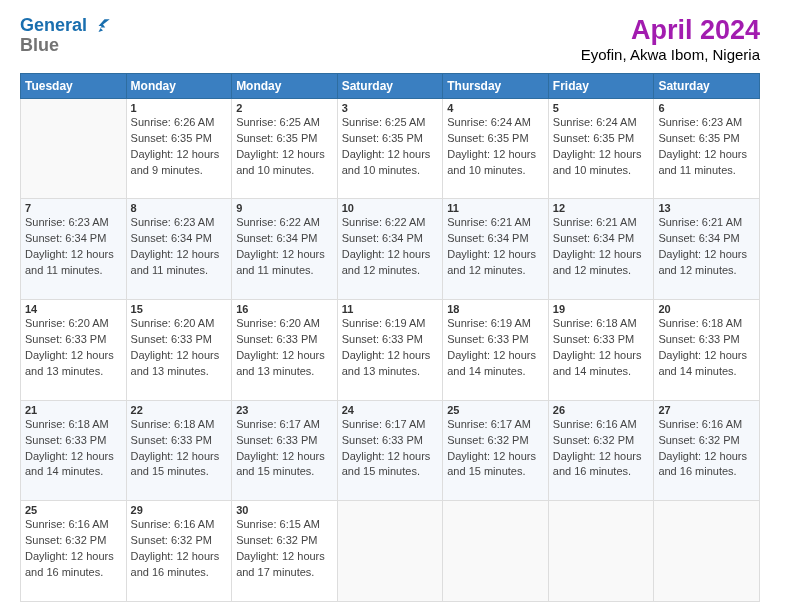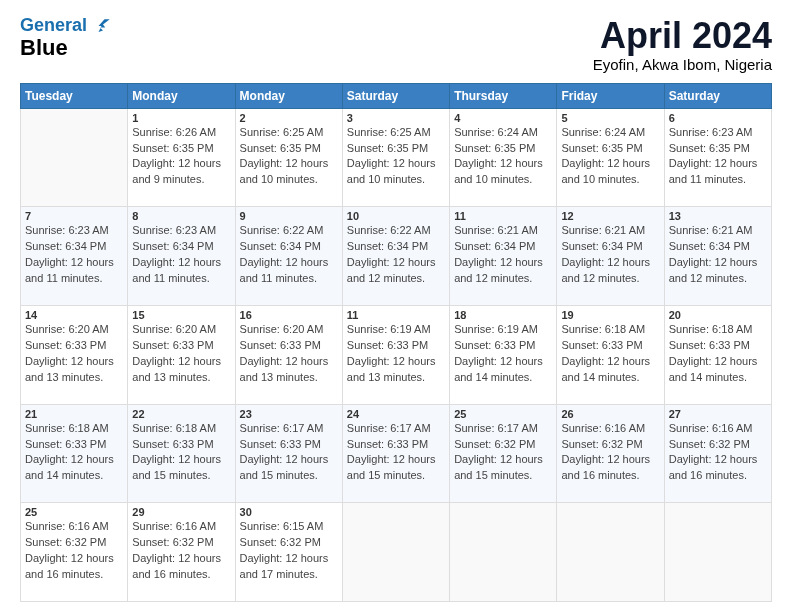--- a/index.html
+++ b/index.html
@@ -6,41 +6,41 @@
     body {
       font-family: Arial, sans-serif;
       background: #fff;
       width: 792px;
       height: 612px;
       overflow: hidden;
     }
     .page {
       width: 792px;
       height: 612px;
-      padding: 16px 20px 10px 20px;
+      padding: 16px 32px 10px 20px;
       display: flex;
       flex-direction: column;
     }
     .header {
       display: flex;
       justify-content: space-between;
       align-items: flex-start;
       margin-bottom: 10px;
     }
     .logo {
       display: flex;
       align-items: center;
     }
     .title-block {
       text-align: right;
     }
     .title-block h1 {
-      font-size: 36px;
+      font-size: 27px;
       font-weight: bold;
-      color: #0f172a;
+      color: #a21caf;
       line-height: 1.1;
     }
     .title-block h2 {
       font-size: 15px;
       font-weight: normal;
       color: #000000;
     }
     .calendar {
       flex: 1;
       border: 1px solid #ccc;
@@ -94,21 +94,21 @@
 <div class="page">
   <div class="header">
     <div class="logo">
       <div>
         <div style="font-size:18px;font-weight:bold;color:#333;line-height:1.1;">
           <span style="color:#1a6faf;">General</span>
           <svg width="18" height="18" viewBox="0 0 24 24" style="vertical-align:middle;margin-left:2px;" fill="#1a6faf">
             <path d="M21 3 L12 10 L15 14 L8 14 L12 18 L6 20 L10 12 L6 12 L14 3 Z"></path>
           </svg>
         </div>
-        <div style="font-size:22px;font-weight:bold;color:#000000;line-height:1.1;">Blue</div>
+        <div style="font-size:18px;font-weight:bold;color:#737373;line-height:1.1;">Blue</div>
       </div>
     </div>
     <div class="title-block">
       <h1>April 2024</h1>
       <h2>Eyofin, Akwa Ibom, Nigeria</h2>
     </div>
   </div>
 
   <table class="calendar">
     <thead>

